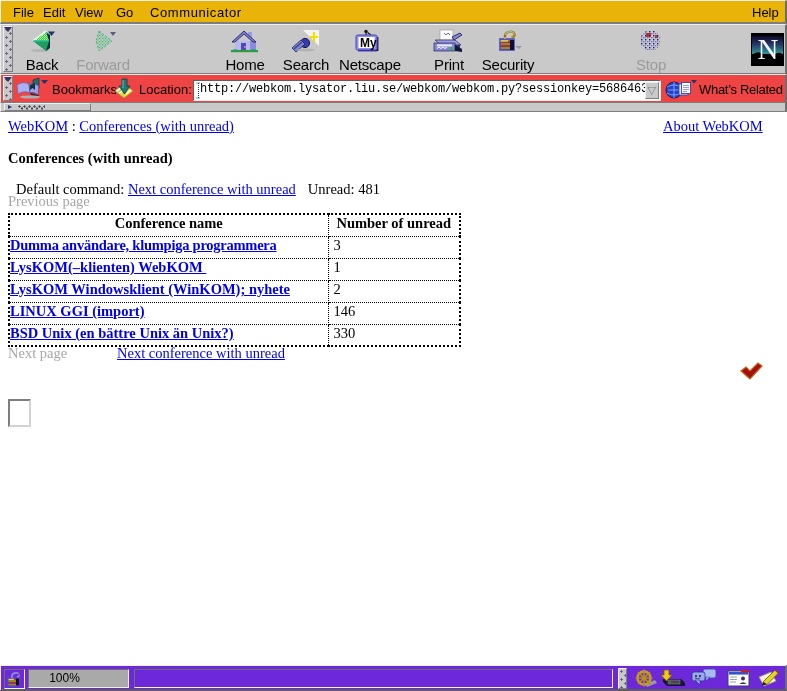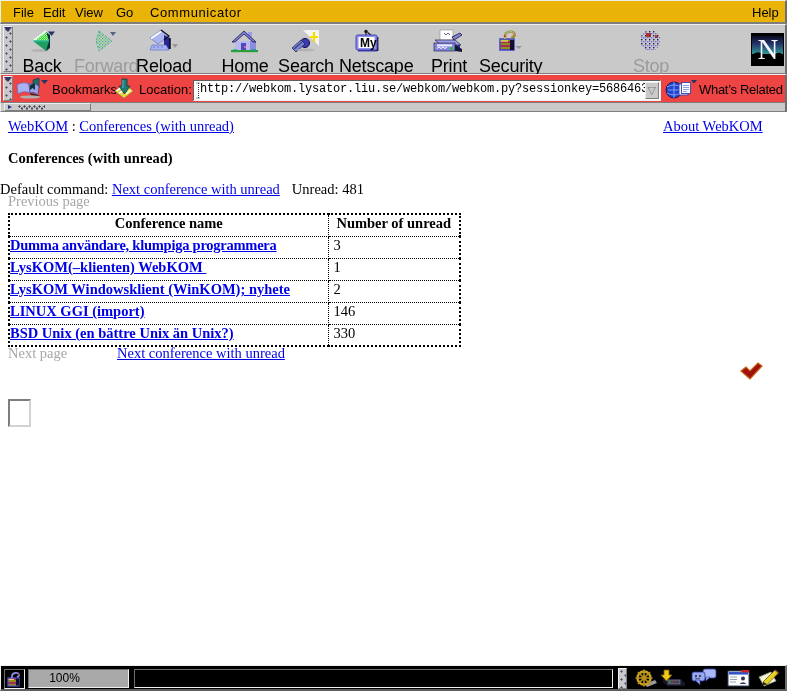--- a/index.html
+++ b/index.html
@@ -21,21 +21,21 @@
   border-left:1px solid #efefef; border-right:2px solid #6e6e6e;
   border-bottom:1px solid #7e7e7e; }
 .grip { position:absolute; width:10px; background:#c9c9c9;
   border:1px solid; border-color:#efefef #7e7e7e #7e7e7e #efefef;
   background-image: radial-gradient(circle at 2.5px 2.5px, #55557a 0.9px, rgba(0,0,0,0) 1.3px),
                     radial-gradient(circle at 6.5px 6.5px, #55557a 0.9px, rgba(0,0,0,0) 1.3px);
   background-size:8px 8px; }
 .griptri { position:absolute; left:0px; top:0px; width:0; height:0; border-left:4px solid transparent;
   border-right:4px solid transparent; border-top:5px solid #333366; }
 .tbtn { position:absolute; top:4px; width:58px; height:44px; text-align:center; }
-.tlabel { position:absolute; left:0; top:27px; width:100%; text-align:center; font-size:18px; color:#000; letter-spacing:-0.2px;}
+.tlabel { position:absolute; left:0; top:27px; width:100%; text-align:center; font-size:15px; color:#000; letter-spacing:-0.2px;}
 .tlabel.dis { color:#9b9b9b; }
 .ticon { position:absolute; left:50%; transform:translateX(-50%); top:0px; }
 
 #urlfield { left:192px; top:5px; width:468px; height:21px; background:#fff;
   border:1px solid; border-color:#5e5e5e #f2f2f2 #f2f2f2 #5e5e5e; }
 #urltext { position:absolute; left:6px; top:1px; font-family:"Liberation Mono", monospace;
   font-size:12px; letter-spacing:-0.2px; white-space:nowrap; color:#000; }
 #ddbtn { position:absolute; right:1px; top:1px; width:14px; height:17px; background:#c9c9c9;
   border:1px solid; border-color:#efefef #7e7e7e #7e7e7e #efefef; }
 #ddbtn:after { content:"\25BD"; position:absolute; left:1.5px; top:1px; font-size:11px; color:#777788; }
@@ -47,21 +47,21 @@
 .gr { color:#a7a7a7; }
 #ktable { position:absolute; left:8px; top:101px; border-collapse:collapse; }
 #ktable td { border:1px dotted #000; font-size:14.5px; padding:0 0 3px 0; font-family:"Liberation Serif", serif;margin-top:25px; }
 #ktable .hd { font-weight:bold; text-align:center; }
 #ktable .c1 { width:319px; }
 #ktable .c2 { width:132px; }
 #ktable tr { height:22px; }
 #ktable a { font-weight:bold; }
 .cellpad { padding-left:4px; }
 
-#statusbar { left:0; top:665px; width:787px; height:26px; background:#000000;
+#statusbar { left:0; top:665px; width:787px; height:26px; background:#6d28d9;
   border-top:1px solid #efefef; border-left:1px solid #efefef; border-right:2px solid #6e6e6e;
   border-bottom:2px solid #5e5e5e; }
 .sunken { position:absolute; border:1px solid; border-color:#6e6e6e #f0f0f0 #f0f0f0 #6e6e6e; }
 </style>
 </head>
 <body>
 <svg width="0" height="0" style="position:absolute">
 <defs>
 <pattern id="gdth" width="2" height="2" patternUnits="userSpaceOnUse">
   <rect width="2" height="2" fill="#2ad82a"></rect>
@@ -117,34 +117,20 @@
     </div>
   <div class="tbtn" style="left:73px;">
       <span class="ticon">
     <svg width="32" height="24" viewBox="0 0 32 24">
       <polygon points="25,12 12,2 9,12 12,22" fill="url(#dth)"></polygon>
       <path d="M12,2 L25,12 L12,22 L9,12 Z" stroke="#4fae8e" stroke-width="1" stroke-dasharray="2,2" fill="none"></path>
       <polygon points="23,3 29,3 26,7" fill="#223366" opacity="0.7"></polygon>
     </svg></span>
       <span class="tlabel dis">Forward</span>
     </div>
-  <div class="tbtn" style="left:134px;">
-      <span class="ticon">
-    <svg width="32" height="24" viewBox="0 0 32 24">
-      <polygon points="2,9 13,1 21,7 10,15" fill="#aab4ee" stroke="#5566cc" stroke-width="0.6"></polygon>
-      <path d="M3,9.5 L13,2.5" stroke="#ffffff" stroke-width="1.6"></path>
-      <polygon points="16,6 22,9 22,20 16,20" fill="#26269a"></polygon>
-      <path d="M22,9 L22,20" stroke="#000" stroke-width="1.4"></path>
-      <path d="M13,1 L21,7 L16,11" stroke="#111" stroke-width="1.2" fill="none"></path>
-      <polygon points="4,16 18,16 21,21 2,21" fill="#aab4ee" stroke="#5566cc" stroke-width="0.6"></polygon>
-      <path d="M5,18 L16,18" stroke="#6677dd" stroke-width="1" stroke-dasharray="2,2"></path>
-      <polygon points="24,15 30,15 27,19" fill="#9a9a9a"></polygon>
-    </svg></span>
-      <span class="tlabel">Reload</span>
-    </div>
   <div class="tbtn" style="left:215px;">
       <span class="ticon">
     <svg width="32" height="24" viewBox="0 0 32 24">
       <rect x="19" y="3" width="4" height="7" fill="#9a9aeb"></rect>
       <rect x="6" y="12" width="15" height="10" fill="#b9b9f2"></rect>
       <polygon points="21,12 27,12 27,22 21,22" fill="#8c8cdd"></polygon>
       <polygon points="3,13 15,2 27,13 24,13 15,5 6,13" fill="#7d7de0" stroke="#1a1a44" stroke-width="0.8"></polygon>
       <rect x="12" y="14" width="5" height="8" fill="#4c4cb8"></rect>
       <circle cx="16" cy="18" r="1" fill="#f070b0"></circle>
       <rect x="2" y="21" width="27" height="2.2" fill="#2f9e2f"></rect>
@@ -279,21 +265,21 @@
       background-image: radial-gradient(circle at 1.5px 1.5px, #444455 0.9px, rgba(0,0,0,0) 1.3px),
                         radial-gradient(circle at 4px 3.5px, #444455 0.9px, rgba(0,0,0,0) 1.3px);
       background-size:5px 5px;"></div>
   </div>
 </div>
 
 <div class="abs" id="content">
   <div class="abs" style="left:8px; top:6px;"><a href="#">WebKOM</a> : <a href="#">Conferences (with unread)</a></div>
   <div class="abs" style="left:663px; top:6px;"><a href="#">About WebKOM</a></div>
   <div class="abs" style="left:8px; top:38px; font-weight:bold;">Conferences (with unread)</div>
-  <div class="abs" style="left:0; top:69px;">Default command: <a href="#">Next conference with unread</a><span style="display:inline-block; width:12px;"></span>Unread: 481</div>
+  <div class="abs" style="left:16px; top:69px;">Default command: <a href="#">Next conference with unread</a><span style="display:inline-block; width:12px;"></span>Unread: 481</div>
   <div class="abs gr" style="left:8px; top:81px;">Previous page</div>
   <table id="ktable" style="border:2px dotted #000;">
     <tbody>
         <tr>
           <td class="hd c1">Conference name</td>
           <td class="hd c2">Number of unread</td>
         </tr>
     <tr>
           <td class="c1 cellpad"><a href="#" style="letter-spacing:-0.25px;">Dumma användare, klumpiga programmera</a></td>
           <td class="c2" style="padding-left:5px;">3</td>

